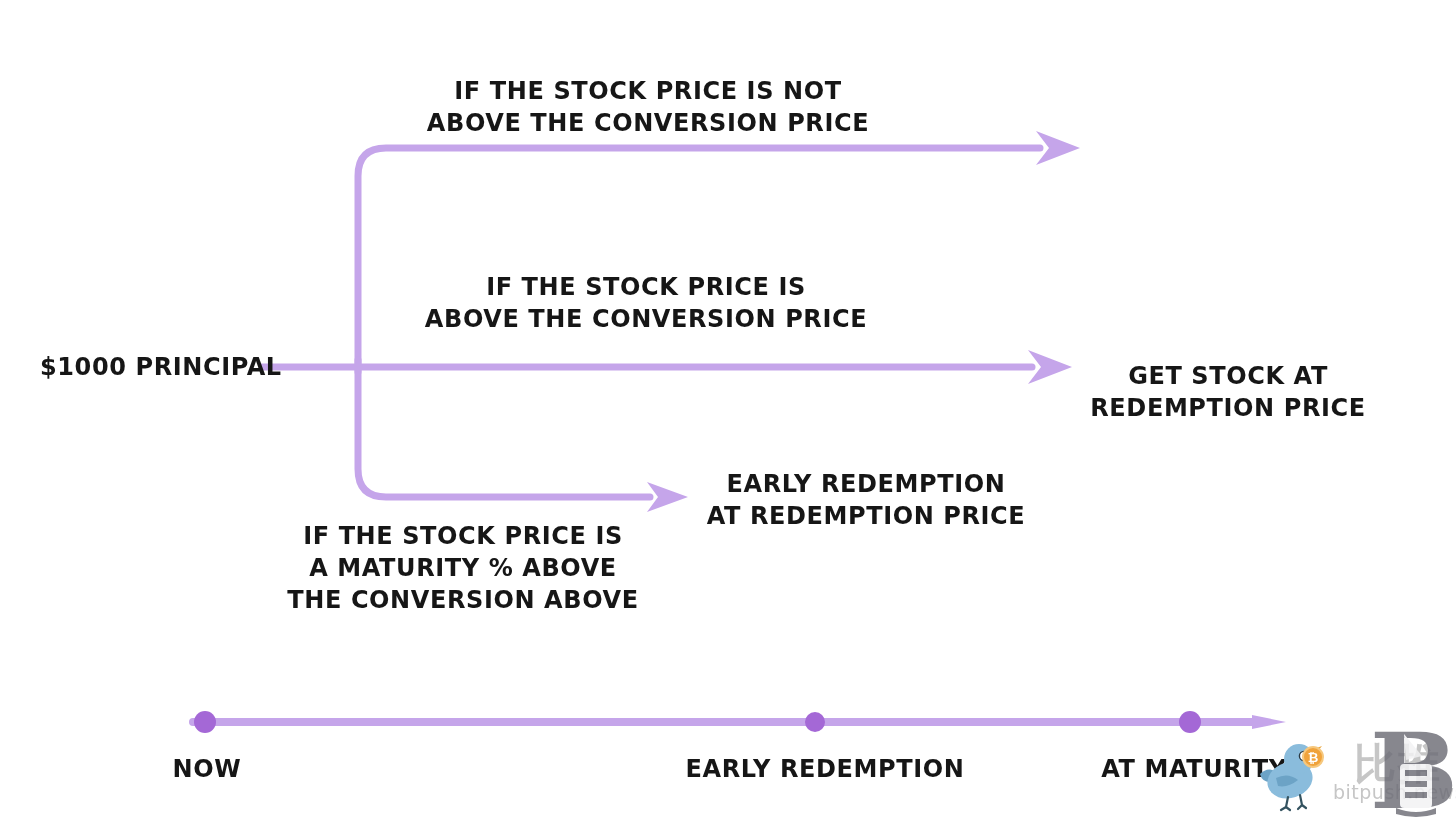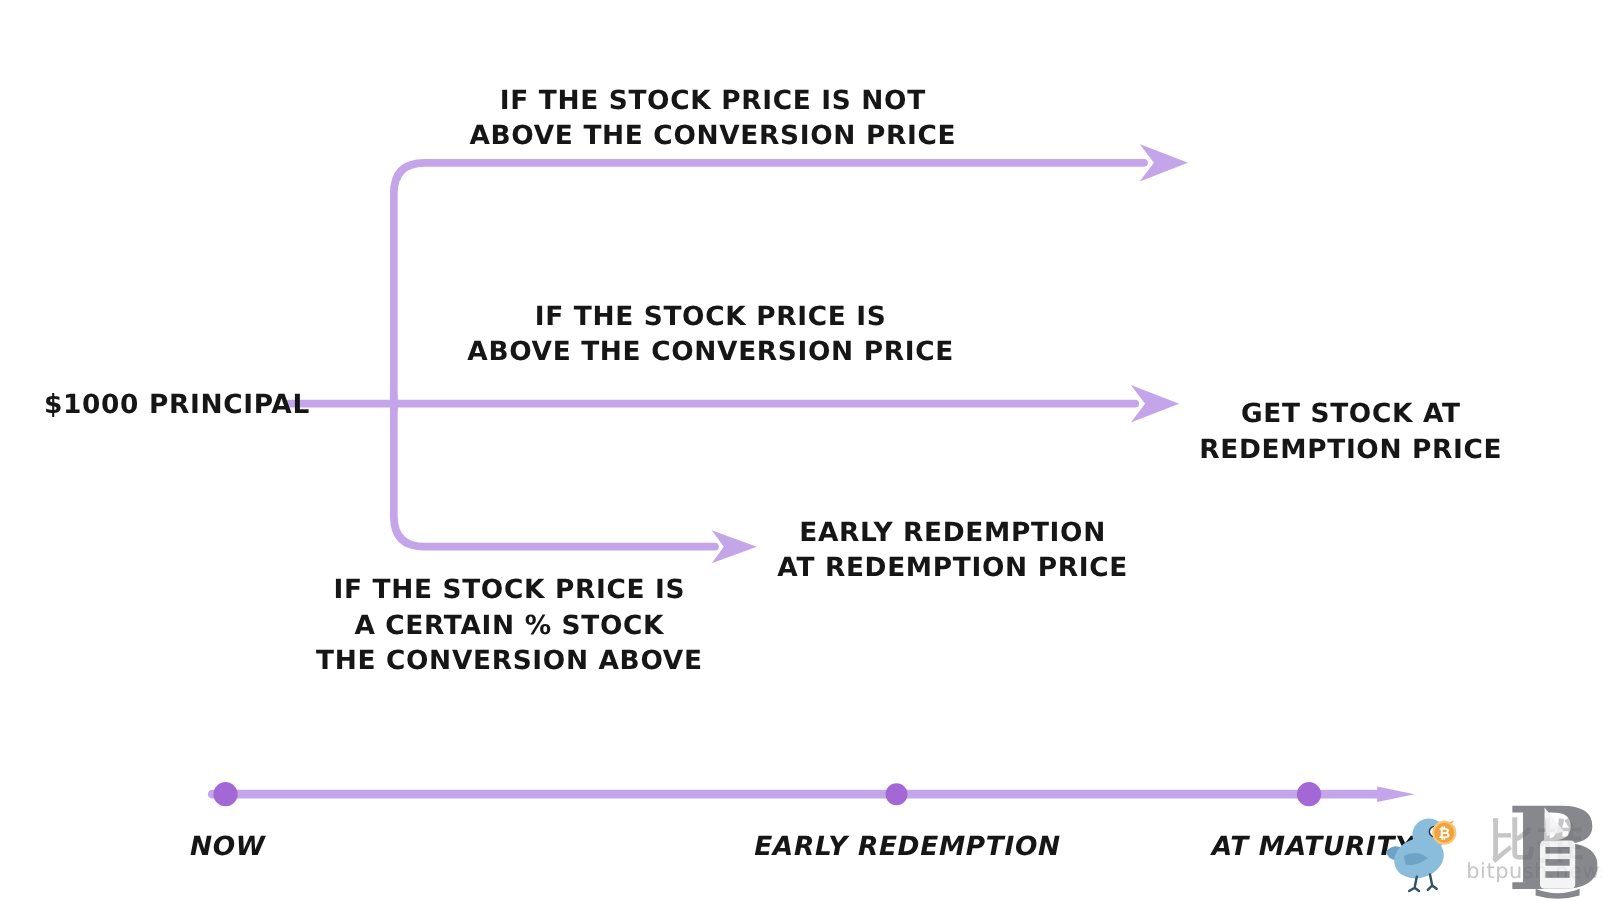--- a/index.html
+++ b/index.html
@@ -11,21 +11,21 @@
   .flow path{fill:none;stroke:var(--line);stroke-width:7;stroke-linecap:round;}
   .flow path.tl{stroke-width:8;}
   .flow polygon{fill:var(--line);}
   .flow circle{fill:var(--dot);}
   .txt{
     position:absolute;color:var(--text);font-weight:bold;font-size:24px;
     line-height:32px;letter-spacing:0.6px;text-align:center;white-space:nowrap;
     transform:translateX(-50%);
   }
   .txt.left{transform:none;text-align:right;}
-  .txt.italic{font-style:italic;}
+  .txt.italic{}
   .wm-cn{
     position:absolute;left:1330px;top:736px;font-size:42px;font-weight:bold;
     color:var(--watermark-gray);letter-spacing:2px;font-family:"DejaVu Sans",sans-serif;margin-left:24px;
   }
   .wm-en{
     position:absolute;left:1333px;top:781px;font-size:19px;
     color:var(--watermark-gray);letter-spacing:0.5px;
   }
   .wm-logo{position:absolute;left:1366px;top:720px;opacity:0.82;}
   .wm-bird{position:absolute;left:1254px;top:736px;}
@@ -73,21 +73,21 @@
     <div>REDEMPTION PRICE</div>
   </div>
 
   <div class="txt" style="left:866px;top:468px;">
     <div>EARLY REDEMPTION</div>
     <div>AT REDEMPTION PRICE</div>
   </div>
 
   <div class="txt" style="left:463px;top:520px;">
     <div>IF THE STOCK PRICE IS</div>
-    <div>A CERTAIN % STOCK</div>
+    <div>A MATURITY % ABOVE</div>
     <div>THE CONVERSION ABOVE</div>
   </div>
 
   <div class="txt italic" style="left:207px;top:753px;">NOW</div>
   <div class="txt italic" style="left:825px;top:753px;">EARLY REDEMPTION</div>
   <div class="txt italic" style="left:1194px;top:753px;">AT MATURITY</div>
 
   <div class="wm-cn">比推</div>
   <div class="wm-en">bitpush.news</div>
 

